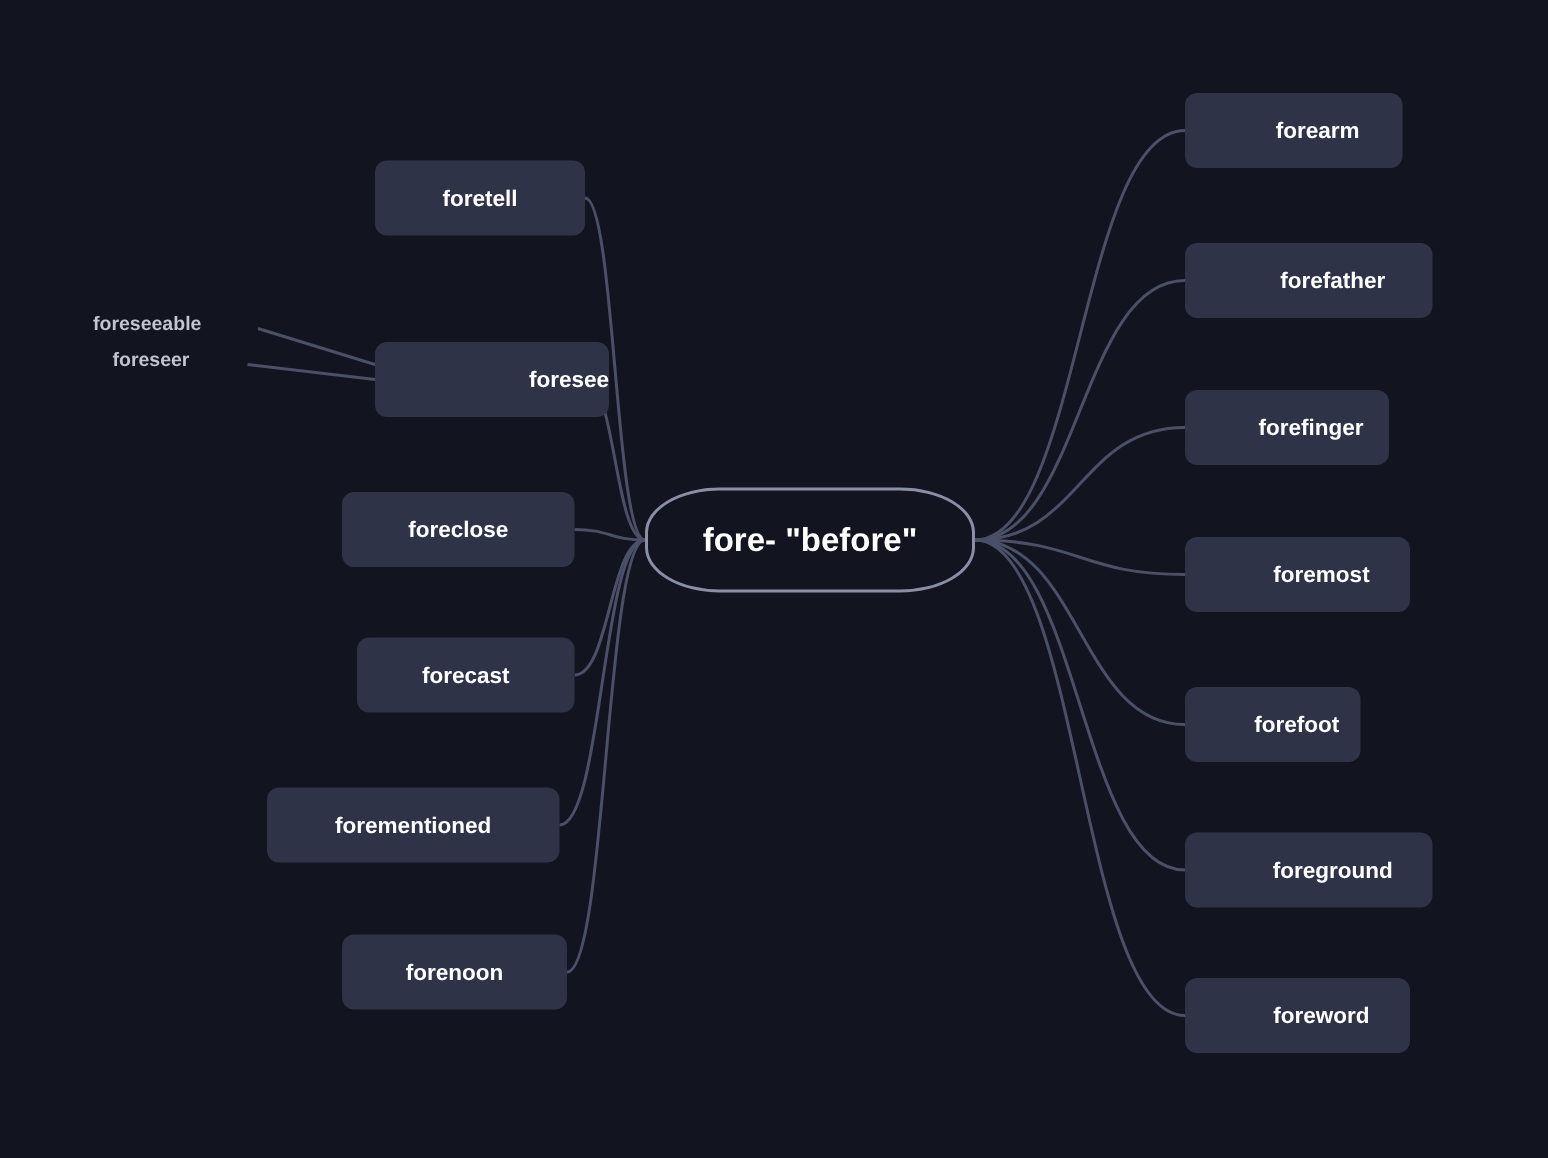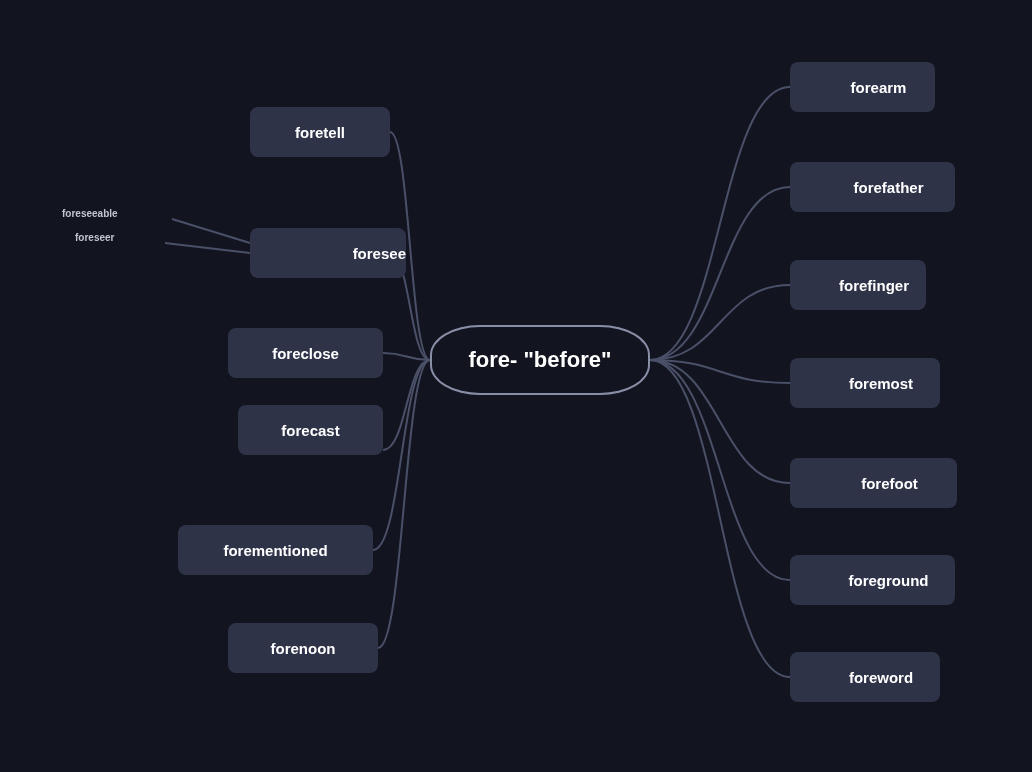--- a/index.html
+++ b/index.html
@@ -45,21 +45,21 @@
       font-size: 15px;
     }
     .node-right {
       font-size: 15px;
       padding-left: 32px;
     }
     .node-sub {
       position: absolute;
       background: transparent;
       color: #c0c5d0;
-      font-size: 10px;
+      font-size: 13px;
       font-weight: 600;
     }
     svg {
       position: absolute;
       top: 0; left: 0;
       width: 1032px;
       height: 772px;
       pointer-events: none;
     }
     path {
@@ -96,21 +96,21 @@
 
 <div class="node node-left" style="left:250px; top:107px; width:140px; height:50px;">
   <span>foretell</span>
 </div>
 <div class="node node-left" style="left:250px; top:228px; width:156px; height:50px;justify-content:flex-end;">
   <span>foresee</span>
 </div>
 <div class="node node-left" style="left:228px; top:328px; width:155px; height:50px;">
   <span>foreclose</span>
 </div>
-<div class="node node-left" style="left:238px; top:405px; width:145px; height:50px;">
+<div class="node node-left" style="left:238px; top:425px; width:145px; height:50px;">
   <span>forecast</span>
 </div>
 <div class="node node-left" style="left:178px; top:525px; width:195px; height:50px;">
   <span>forementioned</span>
 </div>
 <div class="node node-left" style="left:228px; top:623px; width:150px; height:50px;">
   <span>forenoon</span>
 </div>
 
 <div class="node-sub" style="left:62px; top:208px;">
@@ -125,21 +125,21 @@
 </div>
 <div class="node node-right" style="left:790px; top:162px; width:165px; height:50px;">
   <span>forefather</span>
 </div>
 <div class="node node-right" style="left:790px; top:260px; width:136px; height:50px;">
   <span>forefinger</span>
 </div>
 <div class="node node-right" style="left:790px; top:358px; width:150px; height:50px;text-align:center;">
   <span>foremost</span>
 </div>
-<div class="node node-right" style="left:790px; top:458px; width:167px; height:50px;">
+<div class="node node-right" style="left:790px; top:458px; width:117px; height:50px;">
   <span>forefoot</span>
 </div>
 <div class="node node-right" style="left:790px; top:555px; width:165px; height:50px;">
   <span>foreground</span>
 </div>
 <div class="node node-right" style="left:790px; top:652px; width:150px; height:50px;">
   <span>foreword</span>
 </div>
 
 </body></html>

